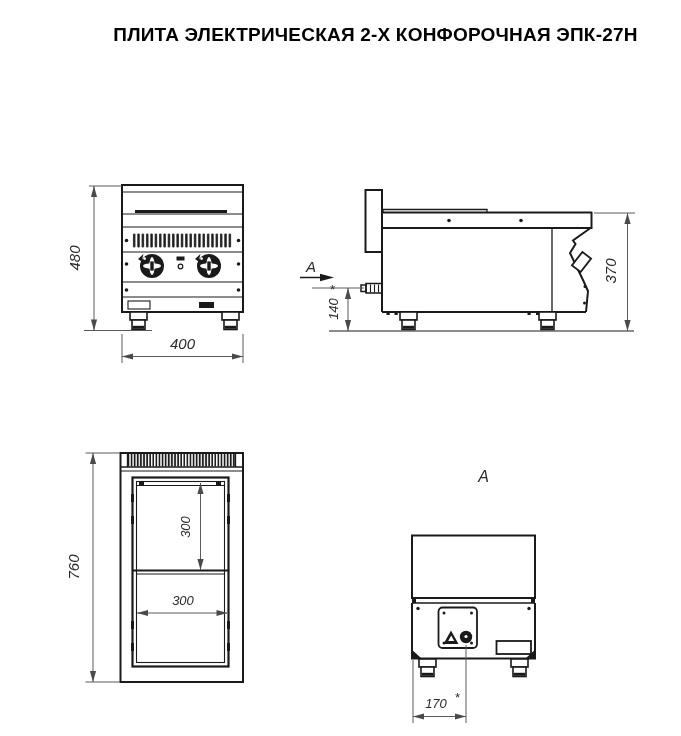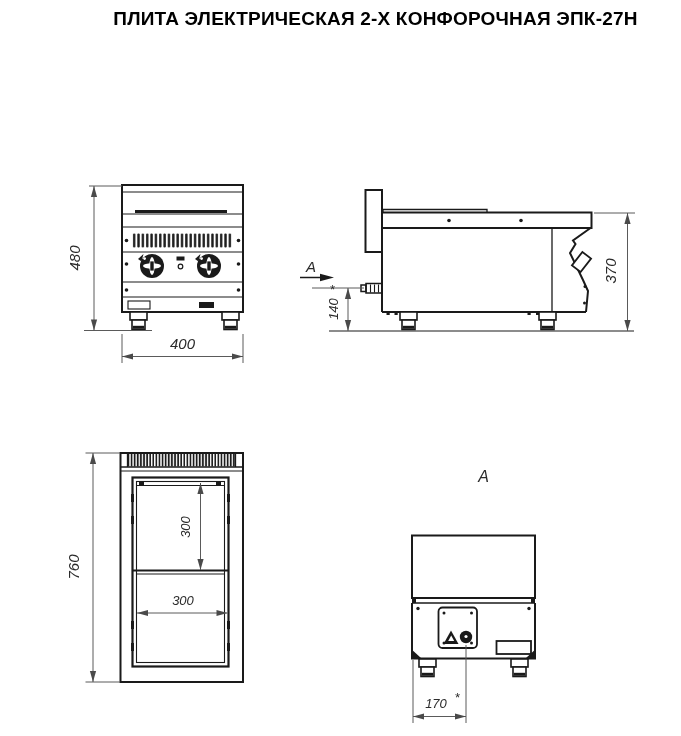--- a/index.html
+++ b/index.html
@@ -1,18 +1,18 @@
 <!DOCTYPE html>
 <html><head>
 <meta charset="utf-8">
 <style>
   html,body{margin:0;padding:0;background:#ffffff;}
   .page{position:relative;width:681px;height:736px;background:#fff;overflow:hidden;
         font-family:"Liberation Sans",sans-serif;}
-  .title{position:absolute;top:8px;left:0;right:0;text-align:center;padding-left:70px;
+  .title{position:absolute;top:24px;left:0;right:0;text-align:center;padding-left:70px;
          font-size:19px;font-weight:bold;color:#000;letter-spacing:0.2px;white-space:nowrap;}
   svg{position:absolute;top:0;left:0;}
   .outline{stroke:#1a1a1a;fill:none;}
   .thick{stroke-width:2;}
   .thin{stroke-width:1.1;}
   .dim-line{stroke:#5a5a5a;stroke-width:1;fill:none;}
   .ext-line{stroke:#5a5a5a;stroke-width:1;fill:none;}
   .dim-text{font-family:"Liberation Sans",sans-serif;font-style:italic;fill:#2b2b2b;}
   .fill-dark{fill:#1a1a1a;stroke:none;}
 </style>

